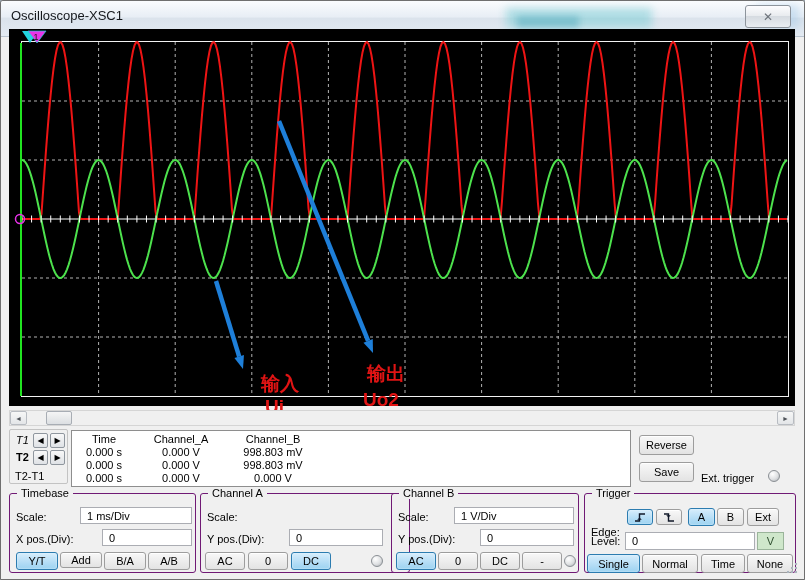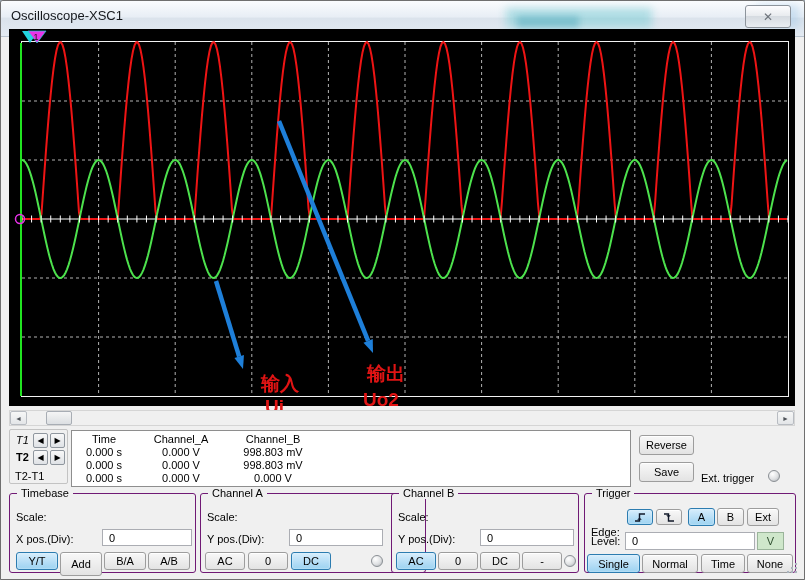--- a/index.html
+++ b/index.html
@@ -240,56 +240,58 @@
   </div>
   <div class="btn" style="left:638px;top:461px;width:55px;height:20px;">
     <span>Save</span>
   </div>
   <span class="glabel" style="left:700px;top:471px;">Ext. trigger</span>
   <div class="circ" style="left:767px;top:469px;"></div>
 
   <div class="gbox" style="left:8px;width:187px;">
     <span class="legend">Timebase</span>
     <span class="glabel" style="left:6px;top:17px;">Scale:</span>
+    <input class="field" style="left: 70px; top: 13px; width: 112px;" value="1 ms/Div">
     <span class="glabel" style="left:6px;top:39px;">X pos.(Div):</span>
     <input class="field" style="left: 92px; top: 35px; width: 90px;" value="0">
     <div class="btn active" style="left:6px;top:58px;width:42px;height:18px;">
         <span>Y/T</span>
       </div>
-    <div class="btn" style="left:50px;top:58px;width:42px;height:24px;">
+    <div class="btn" style="left:50px;top:58px;width:42px;height:16px;">
         <span>Add</span>
       </div>
     <div class="btn" style="left:94px;top:58px;width:42px;height:18px;">
         <span>B/A</span>
       </div>
     <div class="btn" style="left:138px;top:58px;width:42px;height:18px;">
         <span>A/B</span>
       </div>
   </div>
 
-  <div class="gbox" style="left:199px;width:226px;padding-left:31px;">
+  <div class="gbox" style="left:199px;width:210px;padding-left:31px;">
     <span class="legend">Channel A</span>
     <span class="glabel" style="left:6px;top:17px;">Scale:</span>
     <span class="glabel" style="left:6px;top:39px;">Y pos.(Div):</span>
     <input class="field" style="left: 88px; top: 35px; width: 94px;" value="0">
     <div class="btn" style="left:4px;top:58px;width:40px;height:18px;">
         <span>AC</span>
       </div>
     <div class="btn" style="left:47px;top:58px;width:40px;height:18px;">
         <span>0</span>
       </div>
     <div class="btn active" style="left:90px;top:58px;width:40px;height:18px;">
         <span>DC</span>
       </div>
     <div class="circ" style="left:170px;top:61px;"></div>
   </div>
 
   <div class="gbox" style="left:390px;width:188px;">
     <span class="legend">Channel B</span>
     <span class="glabel" style="left:6px;top:17px;">Scale:</span>
+    <input class="field" style="left: 62px; top: 13px; width: 120px;" value="1 V/Div">
     <span class="glabel" style="left:6px;top:39px;">Y pos.(Div):</span>
     <input class="field" style="left: 88px; top: 35px; width: 94px;" value="0">
     <div class="btn active" style="left:4px;top:58px;width:40px;height:18px;">
         <span>AC</span>
       </div>
     <div class="btn" style="left:46px;top:58px;width:40px;height:18px;">
         <span>0</span>
       </div>
     <div class="btn" style="left:88px;top:58px;width:40px;height:18px;">
         <span>DC</span>

